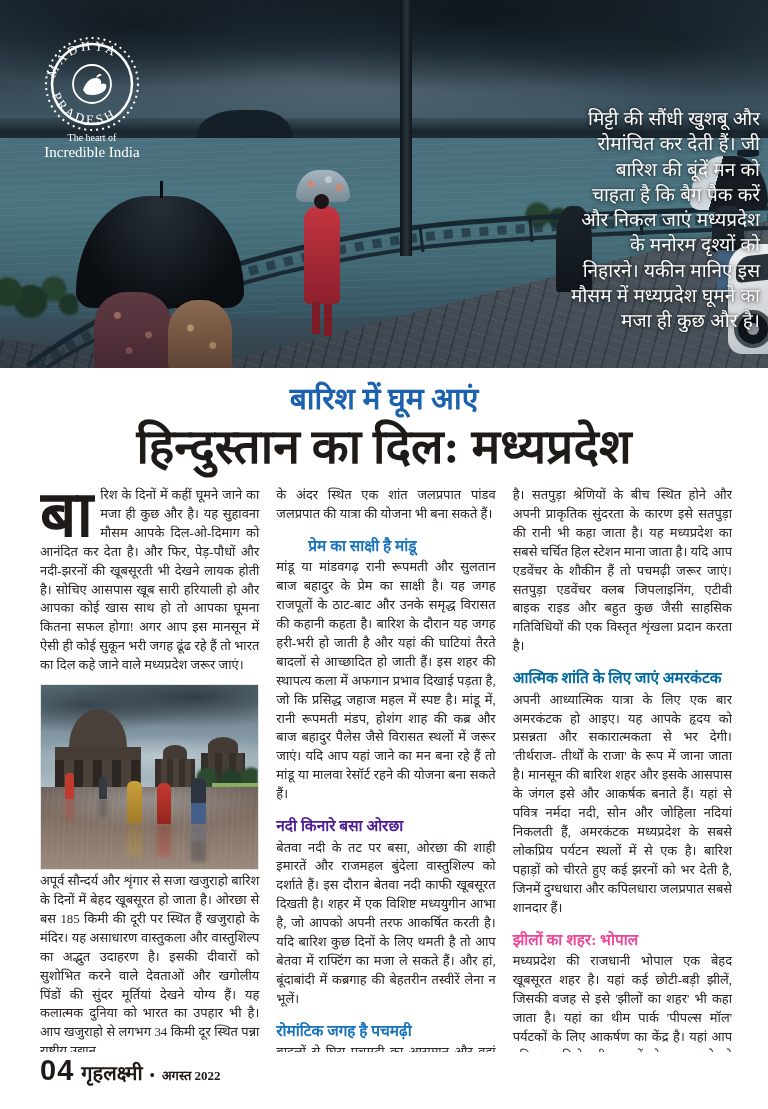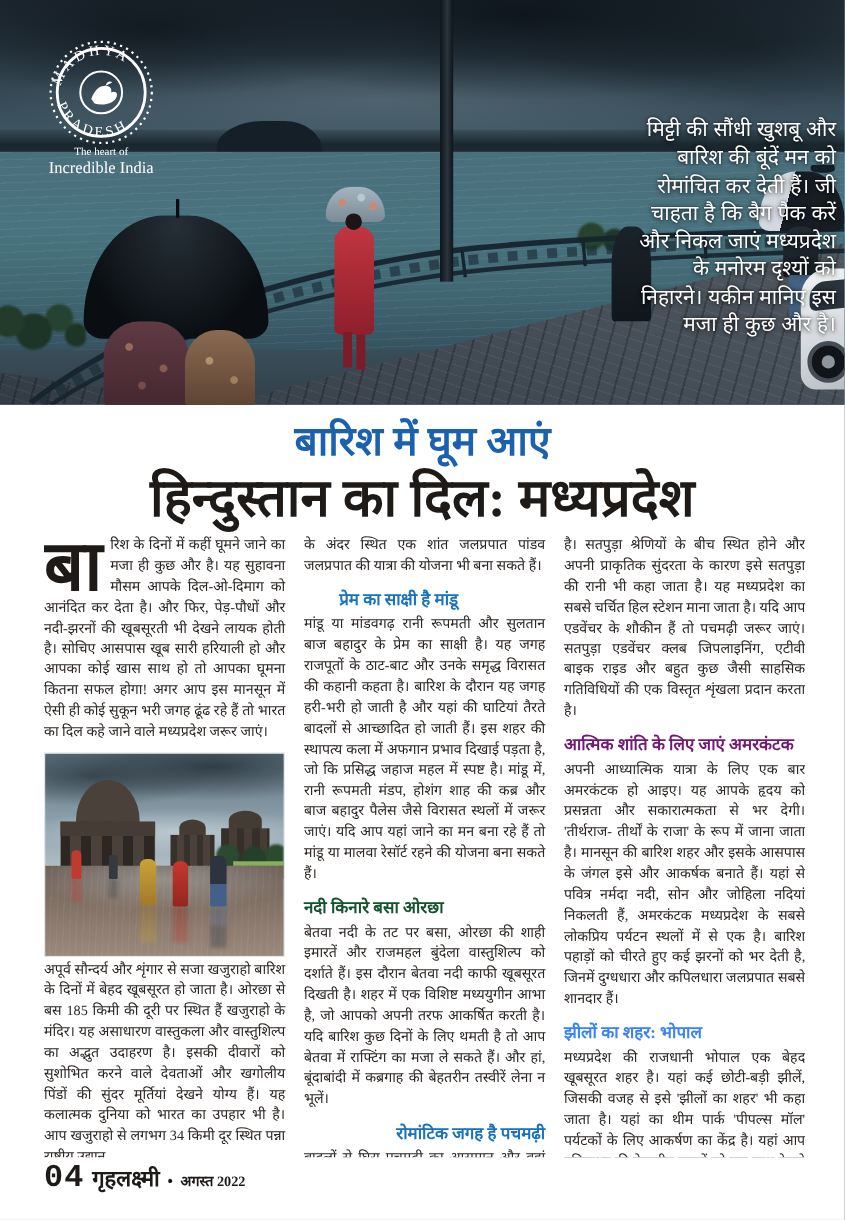--- a/index.html
+++ b/index.html
@@ -91,21 +91,21 @@
   .boat{position:absolute;left:737px;top:150px;width:22px;height:7px;background:#13202a;border-radius:2px 2px 40% 40%;}
   .boat::after{content:"";position:absolute;left:5px;top:-3px;width:10px;height:3px;background:#3d6572;}
 
   .logo{position:absolute;left:28px;top:24px;width:128px;height:140px;color:#fff;}
   .overlay-text{position:absolute;right:8px;top:106px;width:272px;text-align:right;color:#fff;
         font-family:"Liberation Sans","DejaVu Sans",sans-serif;font-weight:500;
         font-size:19px;line-height:25.3px;text-shadow:0 1px 5px rgba(0,0,0,.7),0 0 2px rgba(0,0,0,.5);}
 
   
   .headline{position:absolute;left:0;top:368px;width:768px;text-align:center;line-height:1;}
-  .headline .l1{margin-top:16px;font-size:37px;font-weight:700;}
+  .headline .l1{margin-top:16px;font-size:30px;font-weight:700;}
   .headline .l2{margin-top:9px;font-size:48px;font-weight:700;}
 
   
   .columns{position:absolute;left:40px;top:486px;width:692px;height:566px;display:flex;gap:17px;overflow:hidden;}
   .col{flex:1 1 0;min-width:0;}
   .col p{margin:0;font-size:12.9px;line-height:1.465;text-align:justify;}
   .col h3{margin:13px 0 3px;font-size:15.4px;line-height:1.2;font-weight:700;}
   .dropcap{float:left;font-size:64px;line-height:.82;font-weight:700;color:#1e1a18;padding:3px 7px 0 0;}
 
   
@@ -141,21 +141,21 @@
   .m-fig::after{content:"";position:absolute;top:101%;left:0;width:100%;height:80%;background:inherit;
         opacity:.33;filter:blur(2px);transform:scaleY(-1);}
   .mf-yellow{left:86px;top:96px;width:15px;height:42px;background:linear-gradient(#caa23a,#a27a2a);border-radius:6px 6px 2px 2px;}
   .mf-red{left:116px;top:98px;width:14px;height:41px;background:linear-gradient(#c5392f,#93261f);border-radius:6px 6px 2px 2px;}
   .mf-dark{left:150px;top:93px;width:15px;height:46px;background:linear-gradient(#2c3440 0 55%,#44608a 55%);border-radius:6px 6px 2px 2px;}
   .mf-red2{left:24px;top:88px;width:9px;height:26px;background:#c03a30;border-radius:4px 4px 1px 1px;}
   .mf-small{left:58px;top:92px;width:8px;height:22px;background:#343a40;border-radius:3px 3px 1px 1px;}
 
   
   .footer{position:absolute;left:40px;bottom:22px;display:flex;align-items:baseline;gap:7px;color:#1e1a18;}
-  .footer .pg{font-size:29px;font-weight:800;letter-spacing:1px;font-family:Liberation Mono, monospace;}
+  .footer .pg{font-size:29px;font-weight:800;letter-spacing:1px;font-family:Liberation Sans, sans-serif;}
   .footer .mag{font-size:20px;font-weight:700;}
   .footer .dot{font-size:14px;font-weight:700;}
   .footer .issue{font-size:13px;font-weight:700;}
 </style>
 </head>
 <body>
 
 <div class="page">
 
   <header class="hero">
@@ -212,26 +212,27 @@
       </text>
       <text font-size="13" font-family="Liberation Serif, serif" fill="#ffffff" letter-spacing="3">
         <textPath href="#arcBot" startOffset="10%">PRADESH</textPath>
       </text>
       <text x="64" y="117" text-anchor="middle" font-size="10" font-family="Liberation Serif, serif" fill="#ffffff">The heart of</text>
       <text x="64" y="133" text-anchor="middle" font-size="15" font-family="Liberation Serif, serif" fill="#ffffff">Incredible India</text>
     </svg>
 
     <div class="overlay-text">
       <div>मिट्टी की सौंधी खुशबू और</div>
+      <div>रोमांचित कर देती हैं। जी</div>
       <div>बारिश की बूंदें मन को</div>
-      <div>रोमांचित कर देती हैं। जी</div>
       <div>चाहता है कि बैग पैक करें</div>
       <div>और निकल जाएं मध्यप्रदेश</div>
       <div>के मनोरम दृश्यों को</div>
       <div>निहारने। यकीन मानिए इस</div>
+      <div>मौसम में मध्यप्रदेश घूमने का</div>
       <div>मजा ही कुछ और है।</div>
     </div>
   </header>
 
   <section class="headline">
     <div class="l1" style="color:#1b61ae;">बारिश में घूम आएं</div>
     <div class="l2" style="color:#1e1a18;">हिन्दुस्तान का दिल: मध्यप्रदेश</div>
   </section>
 
   <main class="columns">
@@ -257,31 +258,31 @@
         <div class="m-fig mf-dark"></div>
       </figure>
 
       <p>अपूर्व सौन्दर्य और शृंगार से सजा खजुराहो बारिश के दिनों में बेहद खूबसूरत हो जाता है। ओरछा से बस 185 किमी की दूरी पर स्थित हैं खजुराहो के मंदिर। यह असाधारण वास्तुकला और वास्तुशिल्प का अद्भुत उदाहरण है। इसकी दीवारों को सुशोभित करने वाले देवताओं और खगोलीय पिंडों की सुंदर मूर्तियां देखने योग्य हैं। यह कलात्मक दुनिया को भारत का उपहार भी है। आप खजुराहो से लगभग 34 किमी दूर स्थित पन्ना राष्ट्रीय उद्यान</p>
     </div>
 
     <div class="col">
       <p>के अंदर स्थित एक शांत जलप्रपात पांडव जलप्रपात की यात्रा की योजना भी बना सकते हैं।</p>
       <h3 style="color:#1873bc;margin-left:32px;">प्रेम का साक्षी है मांडू</h3>
       <p>मांडू या मांडवगढ़ रानी रूपमती और सुलतान बाज बहादुर के प्रेम का साक्षी है। यह जगह राजपूतों के ठाट-बाट और उनके समृद्ध विरासत की कहानी कहता है। बारिश के दौरान यह जगह हरी-भरी हो जाती है और यहां की घाटियां तैरते बादलों से आच्छादित हो जाती हैं। इस शहर की स्थापत्य कला में अफगान प्रभाव दिखाई पड़ता है, जो कि प्रसिद्ध जहाज महल में स्पष्ट है। मांडू में, रानी रूपमती मंडप, होशंग शाह की कब्र और बाज बहादुर पैलेस जैसे विरासत स्थलों में जरूर जाएं। यदि आप यहां जाने का मन बना रहे हैं तो मांडू या मालवा रेसॉर्ट रहने की योजना बना सकते हैं।</p>
-      <h3 style="color:#14532d;">नदी किनारे बसा ओरछा</h3>
+      <h3 style="color:#4c1d95;">नदी किनारे बसा ओरछा</h3>
       <p>बेतवा नदी के तट पर बसा, ओरछा की शाही इमारतें और राजमहल बुंदेला वास्तुशिल्प को दर्शाते हैं। इस दौरान बेतवा नदी काफी खूबसूरत दिखती है। शहर में एक विशिष्ट मध्ययुगीन आभा है, जो आपको अपनी तरफ आकर्षित करती है। यदि बारिश कुछ दिनों के लिए थमती है तो आप बेतवा में राफ्टिंग का मजा ले सकते हैं। और हां, बूंदाबांदी में कब्रगाह की बेहतरीन तस्वीरें लेना न भूलें।</p>
-      <h3 style="color:#1873bc;text-align:right;">रोमांटिक जगह है पचमढ़ी</h3>
+      <h3 style="color:#1873bc;">रोमांटिक जगह है पचमढ़ी</h3>
       <p>बादलों से घिरा पचमढ़ी का आसमान और वहां की हरियाली इस मौसम में देखने लायक होती</p>
     </div>
 
     <div class="col">
       <p>है। सतपुड़ा श्रेणियों के बीच स्थित होने और अपनी प्राकृतिक सुंदरता के कारण इसे सतपुड़ा की रानी भी कहा जाता है। यह मध्यप्रदेश का सबसे चर्चित हिल स्टेशन माना जाता है। यदि आप एडवेंचर के शौकीन हैं तो पचमढ़ी जरूर जाएं। सतपुड़ा एडवेंचर क्लब जिपलाइनिंग, एटीवी बाइक राइड और बहुत कुछ जैसी साहसिक गतिविधियों की एक विस्तृत शृंखला प्रदान करता है।</p>
-      <h3 style="color:#701a75;">आत्मिक शांति के लिए जाएं अमरकंटक</h3>
+      <h3 style="color:#0369a1;">आत्मिक शांति के लिए जाएं अमरकंटक</h3>
       <p>अपनी आध्यात्मिक यात्रा के लिए एक बार अमरकंटक हो आइए। यह आपके हृदय को प्रसन्नता और सकारात्मकता से भर देगी। 'तीर्थराज- तीर्थों के राजा' के रूप में जाना जाता है। मानसून की बारिश शहर और इसके आसपास के जंगल इसे और आकर्षक बनाते हैं। यहां से पवित्र नर्मदा नदी, सोन और जोहिला नदियां निकलती हैं, अमरकंटक मध्यप्रदेश के सबसे लोकप्रिय पर्यटन स्थलों में से एक है। बारिश पहाड़ों को चीरते हुए कई झरनों को भर देती है, जिनमें दुग्धधारा और कपिलधारा जलप्रपात सबसे शानदार हैं।</p>
-      <h3 style="color:#3b82f6;">झीलों का शहर: भोपाल</h3>
+      <h3 style="color:#ec4899;">झीलों का शहर: भोपाल</h3>
       <p><span>मध्यप्रदेश की राजधानी भोपाल एक बेहद खूबसूरत शहर है। यहां कई छोटी-बड़ी झीलें, जिसकी वजह से इसे 'झीलों का शहर' भी कहा जाता है। यहां का थीम पार्क 'पीपल्स मॉल' पर्यटकों के लिए आकर्षण का केंद्र है। यहां आप दुनियाभर की बेहतरीन जगहों को एक साथ देखने का सपना पूरा का सकते हैं।</span></p>
     </div>
   </main>
 
   <footer class="footer">
     <span class="pg">04</span>
     <span class="mag">गृहलक्ष्मी</span>
     <span class="dot">•</span>
     <span class="issue">अगस्त 2022</span>
   </footer>

